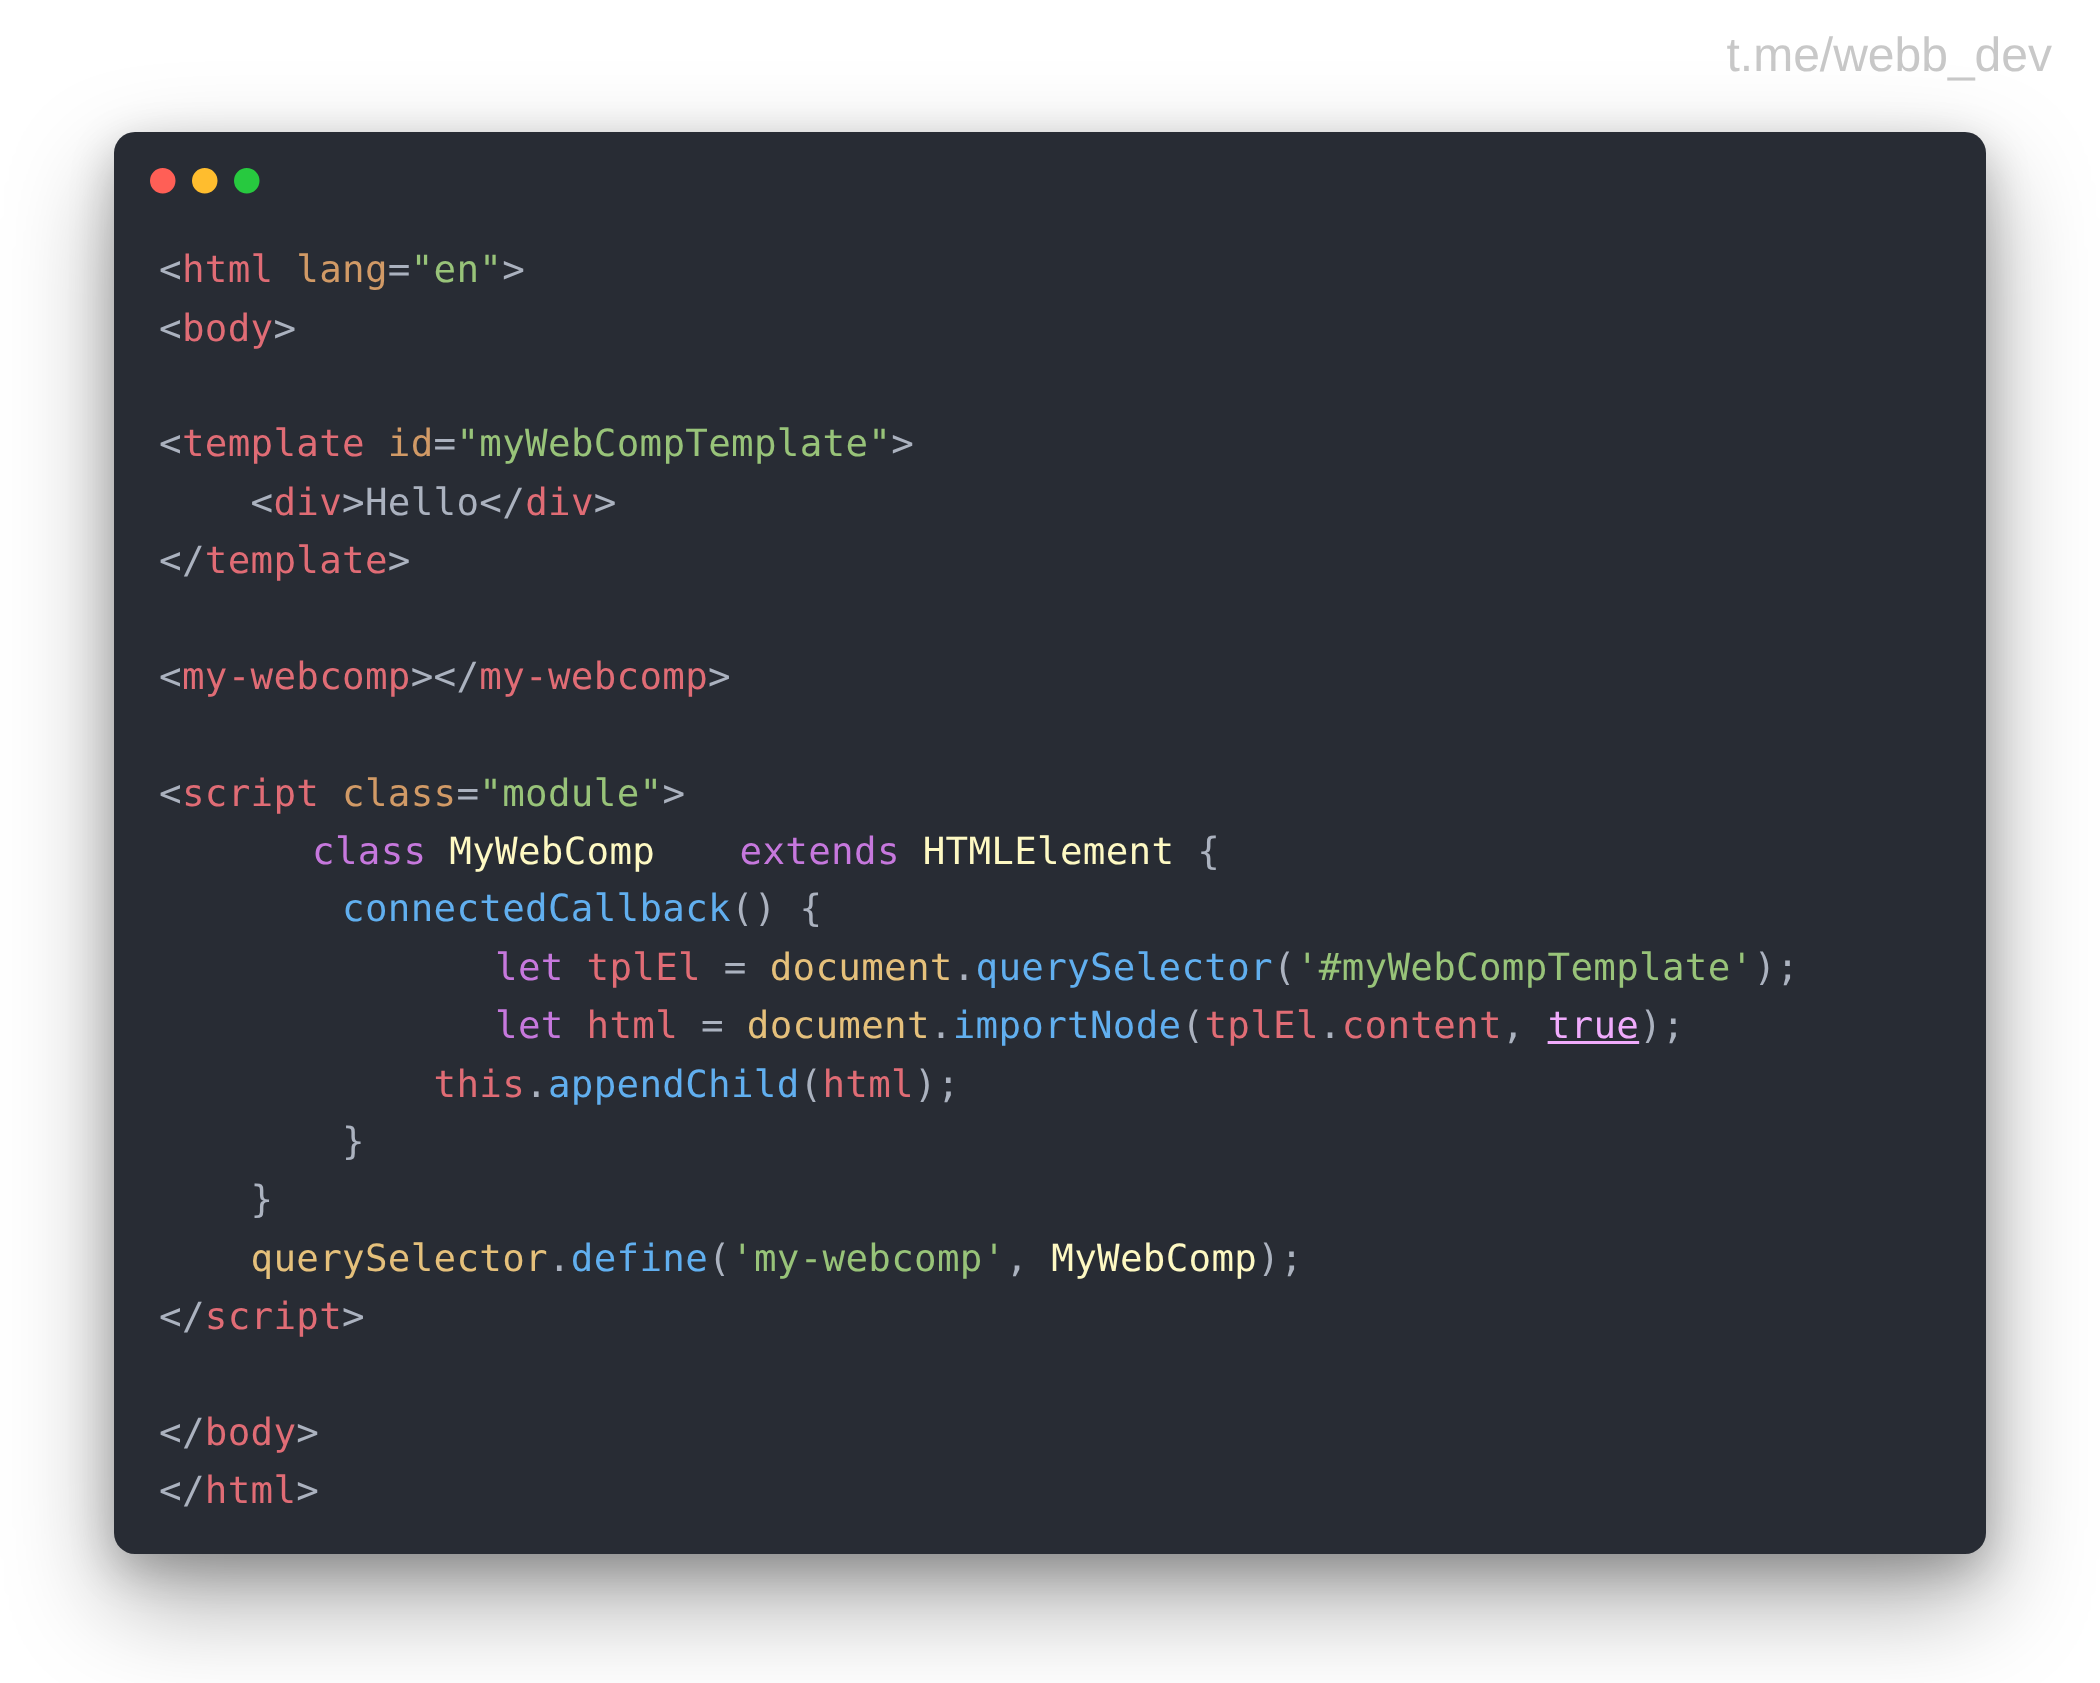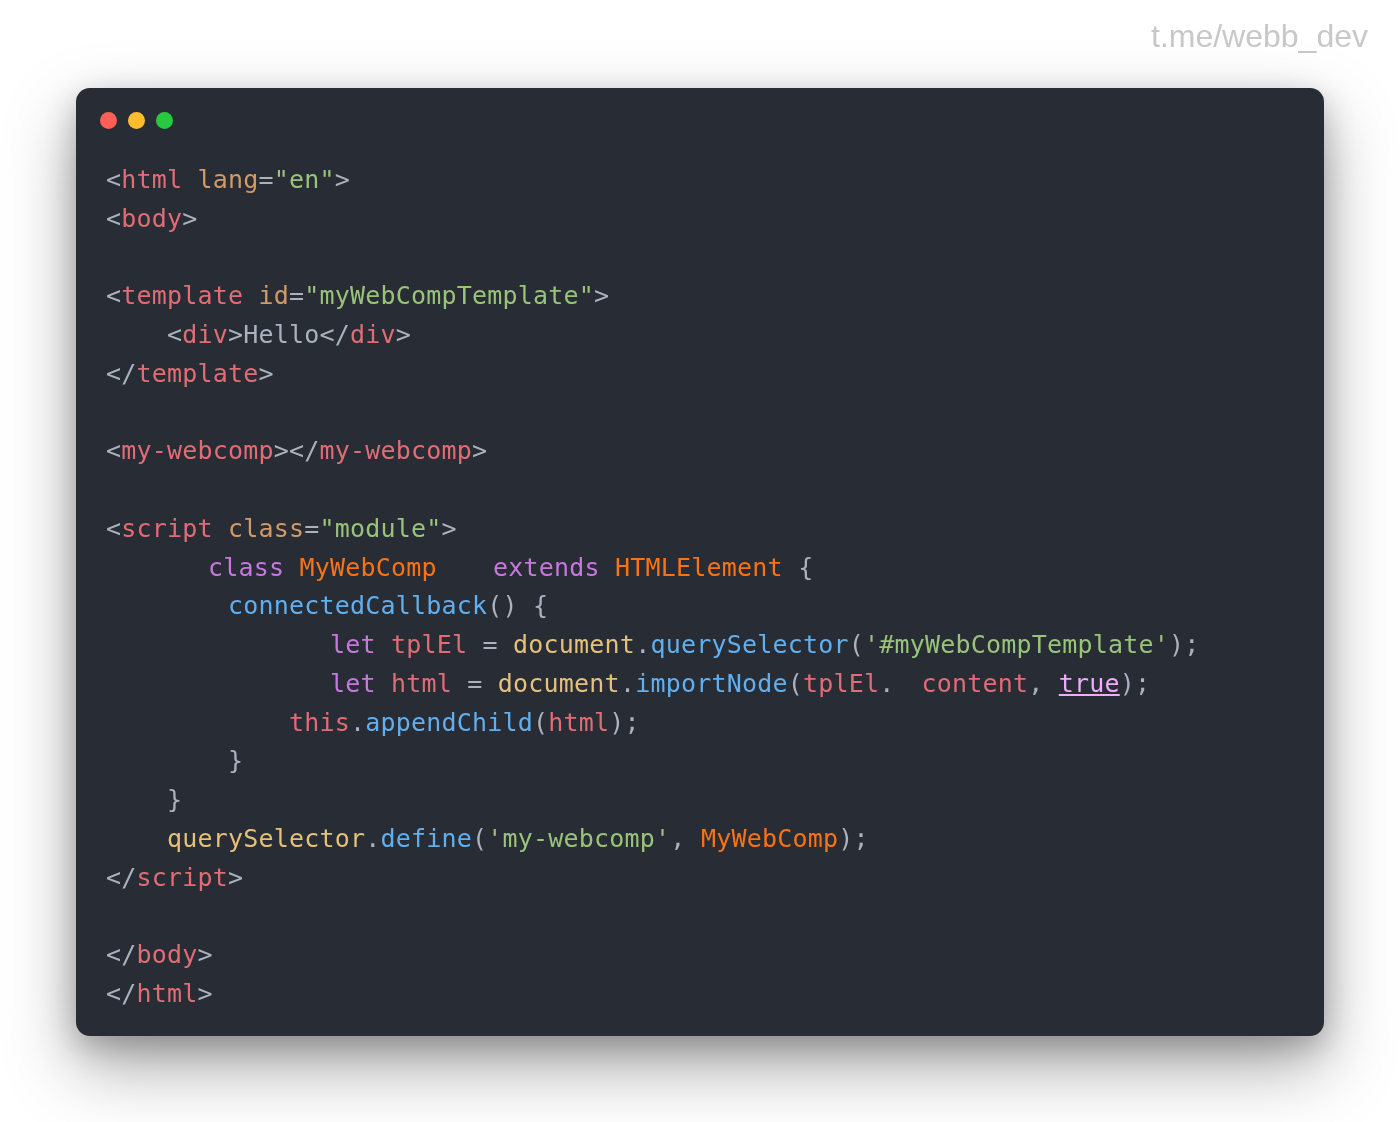--- a/index.html
+++ b/index.html
@@ -55,24 +55,24 @@
       white-space: pre;
       font-family: 'SF Mono', 'Monaco', 'Menlo', 'Consolas', monospace;
       letter-spacing: 0.2px;
     }
     .c-punct { color: #abb2bf; }
     .c-tag { color: #e06c75; }
     .c-attr { color: #d19a66; margin-top: 45px; }
     .c-string { color: #98c379; }
     .c-text { color: #abb2bf; }
     .c-keyword { color: #c678dd; margin-left: 41px; }
-    .c-class { color: #f97316; }
+    .c-class { color: #fef9c3; }
     .c-func { color: #61afef; }
     .c-var { color: #e06c75; }
-    .c-prop { color: #e06c75; margin-left: 27px; }
+    .c-prop { color: #e06c75; }
     .c-obj { color: #e5c07b; }
     .c-this { color: #e06c75; }
     .c-bool { color: #f0abfc; text-decoration: underline; }
   </style>
 </head>
 <body>
 
 <div class="watermark">t.me/webb_dev</div>
 
 <div class="window">

